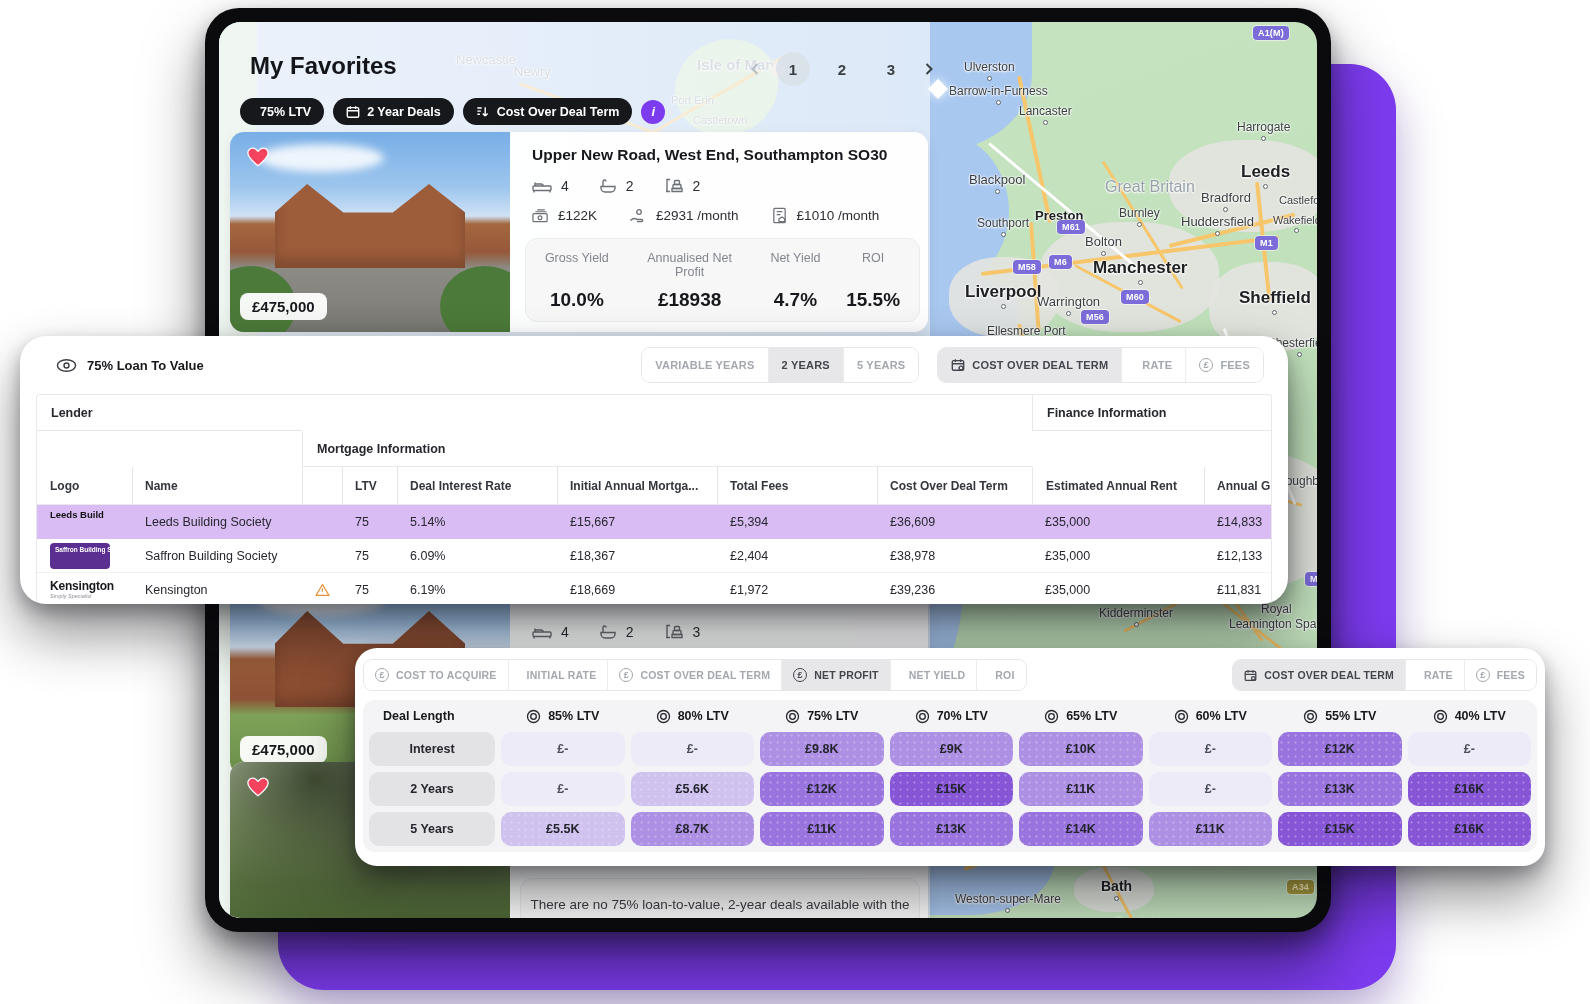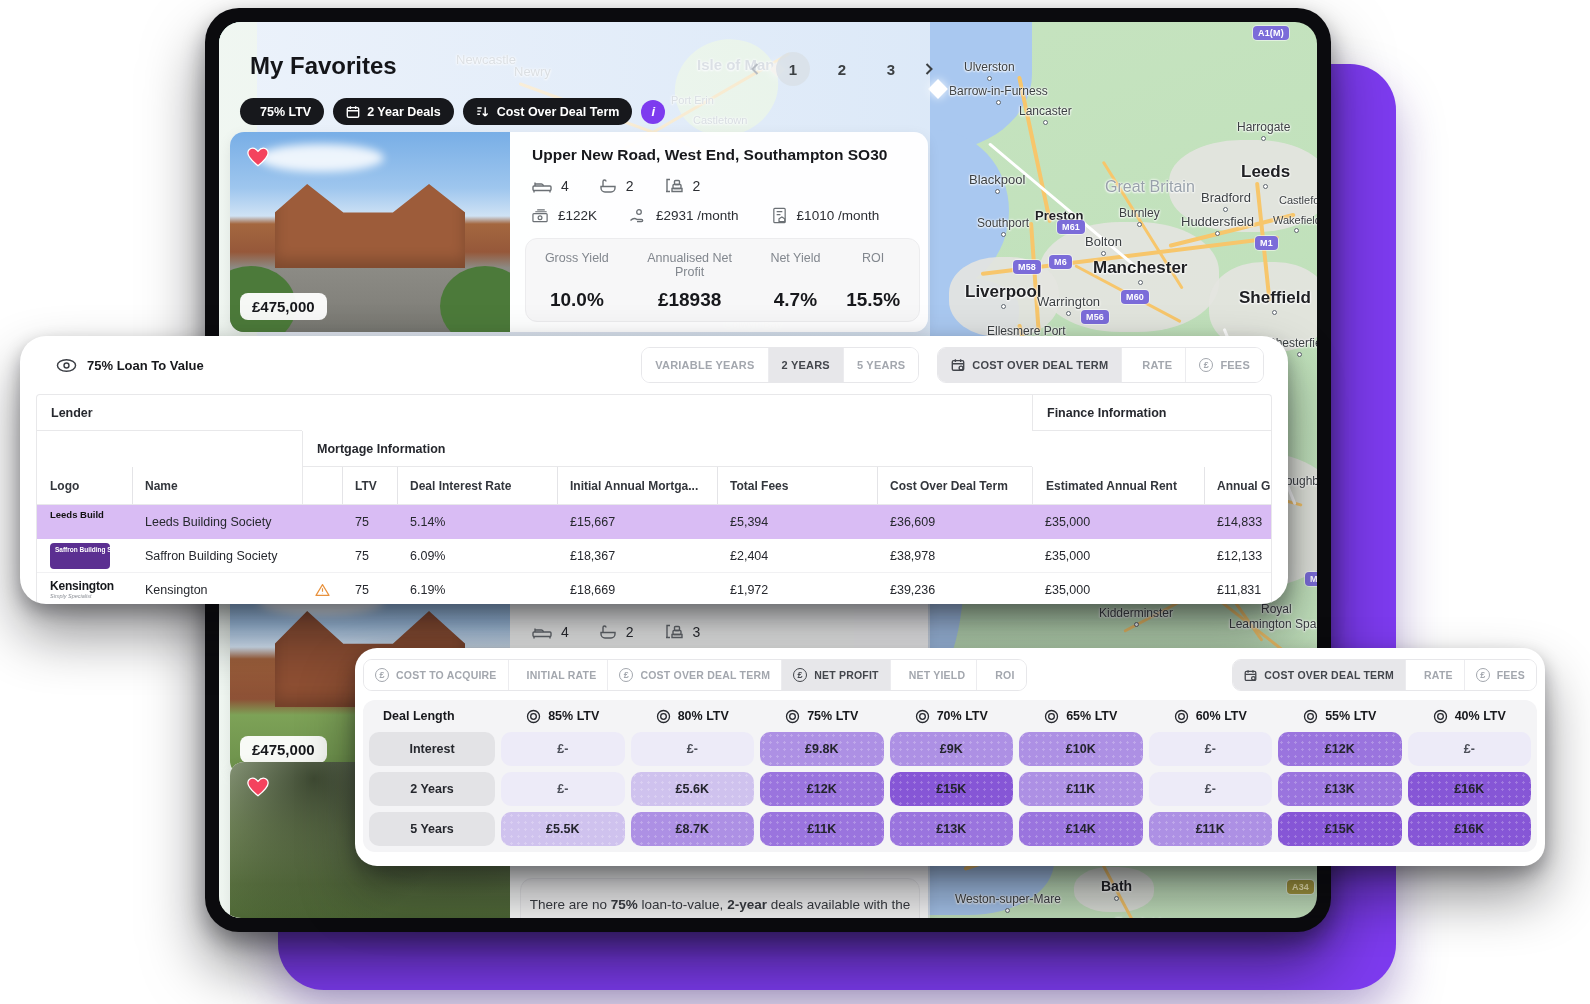--- a/index.html
+++ b/index.html
@@ -75,21 +75,21 @@
   .amenities{display:flex;align-items:center;gap:30px;margin-top:13px;color:#5d6268;}
   .amen{display:flex;align-items:center;gap:9px;font-size:14px;color:#2c2e33;font-weight:500;}
   .moneyrow{display:flex;align-items:center;gap:32px;margin-top:13px;}
   .money{display:flex;align-items:center;gap:9px;font-size:13.5px;color:#2c2e33;}
   .statsbox{position:absolute;left:295px;right:8px;top:106px;height:84px;background:#f7f7f8;border:1px solid #ececee;border-radius:12px;display:flex;align-items:stretch;justify-content:space-around;padding:12px 6px 10px;z-index:10;}
   .stat{display:flex;flex-direction:column;align-items:center;justify-content:space-between;max-width:120px;text-align:center;}
   .stat .sl{font-size:12.5px;color:#82878e;line-height:1.15;}
   .stat .sv{font-size:19px;font-weight:800;color:#17181c;}
   .pc2 .amenities{margin-top:34px;}
   .note-box{position:absolute;left:290px;right:8px;top:116px;height:84px;background:#fafafa;border:1px solid #ededef;border-radius:12px;text-align:center;padding-top:18px;font-size:13.5px;color:#3a3d42;}
-  .note-box b{font-weight:700;margin-top:24px;}
+  .note-box b{font-weight:400;margin-top:24px;}
 
   
   .ltv-card{position:absolute;left:20px;top:336px;width:1268px;height:268px;background:#fff;border-radius:26px;z-index:30;box-shadow:0 30px 55px rgba(8,8,14,.45),0 8px 18px rgba(8,8,14,.3);overflow:hidden;}
   .ltv-head{display:flex;align-items:center;height:58px;padding:0 24px 0 36px;}
   .ltv-title{display:flex;align-items:flex-end;gap:10px;font-size:13px;font-weight:700;color:#17181c;}
   .tabs-wrap{margin-left:auto;display:flex;gap:18px;}
   .seg-group{display:flex;align-items:stretch;background:#fff;border:1px solid #e7e7ea;border-radius:9px;overflow:hidden;}
   .seg{display:flex;align-items:center;gap:7px;padding:0 13px;height:34px;font-size:11px;font-weight:700;color:#a3a7ae;letter-spacing:.02em;border-left:1px solid #ececef;white-space:nowrap;background:#fff;cursor:default;}
   .seg:first-child{border-left:none;}
   .seg.active{background:#e7e7ea;color:#43464c;}

